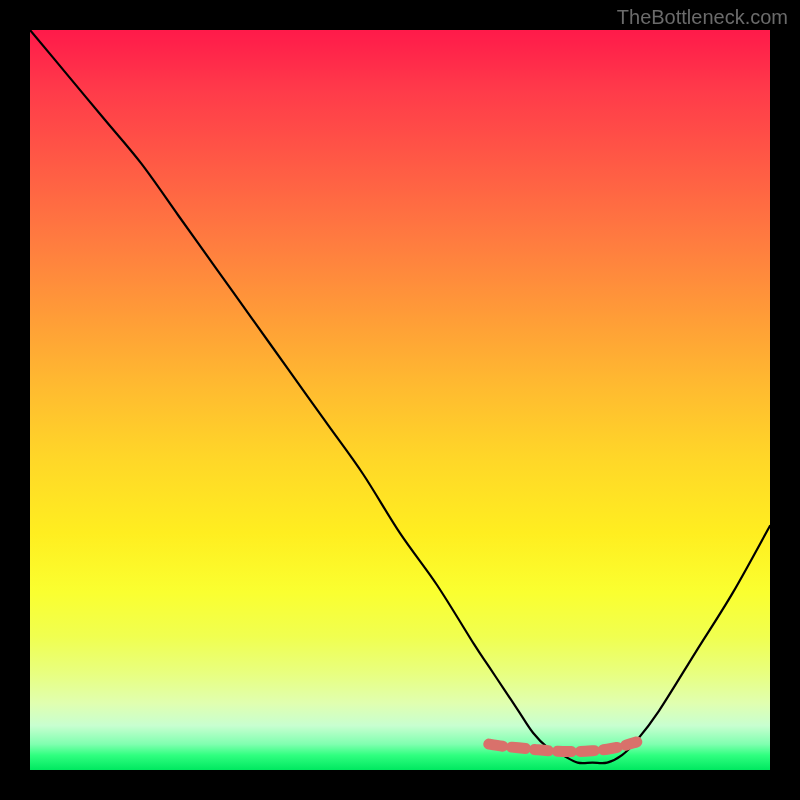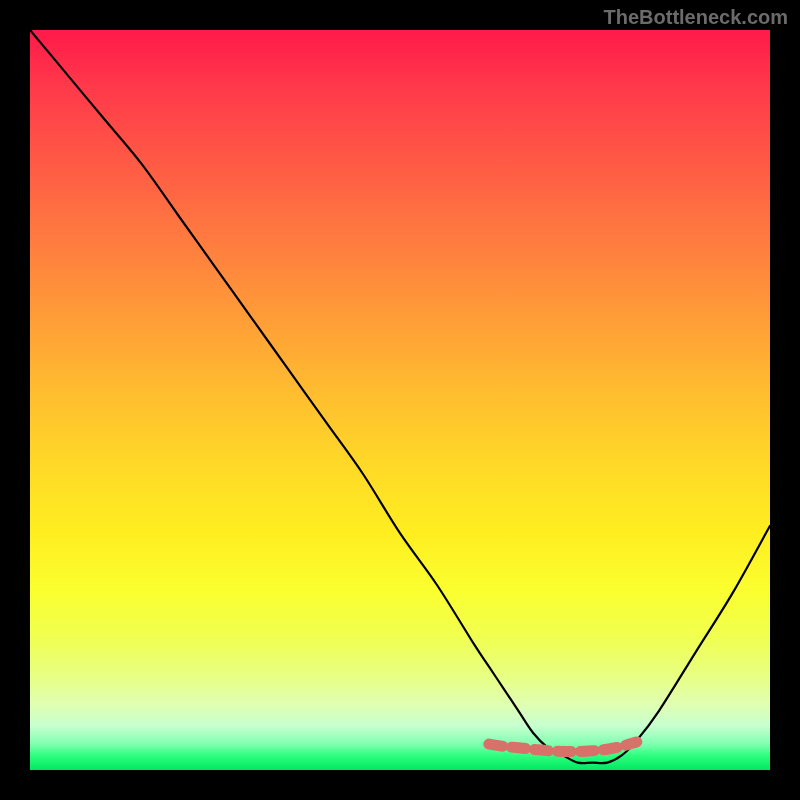--- a/index.html
+++ b/index.html
@@ -10,21 +10,21 @@
     background: #000;
     position: relative;
     font-family: Arial, sans-serif;
   }
   .watermark {
     position: absolute;
     top: 6px;
     right: 12px;
     color: #6b6b6b;
     font-size: 20px;
-    font-weight: 700;
+    font-weight: 400;
     z-index: 10;
   }
   .plot-area {
     position: absolute;
     top: 30px;
     left: 30px;
     width: 740px;
     height: 740px;
   }
   .gradient-bg {

